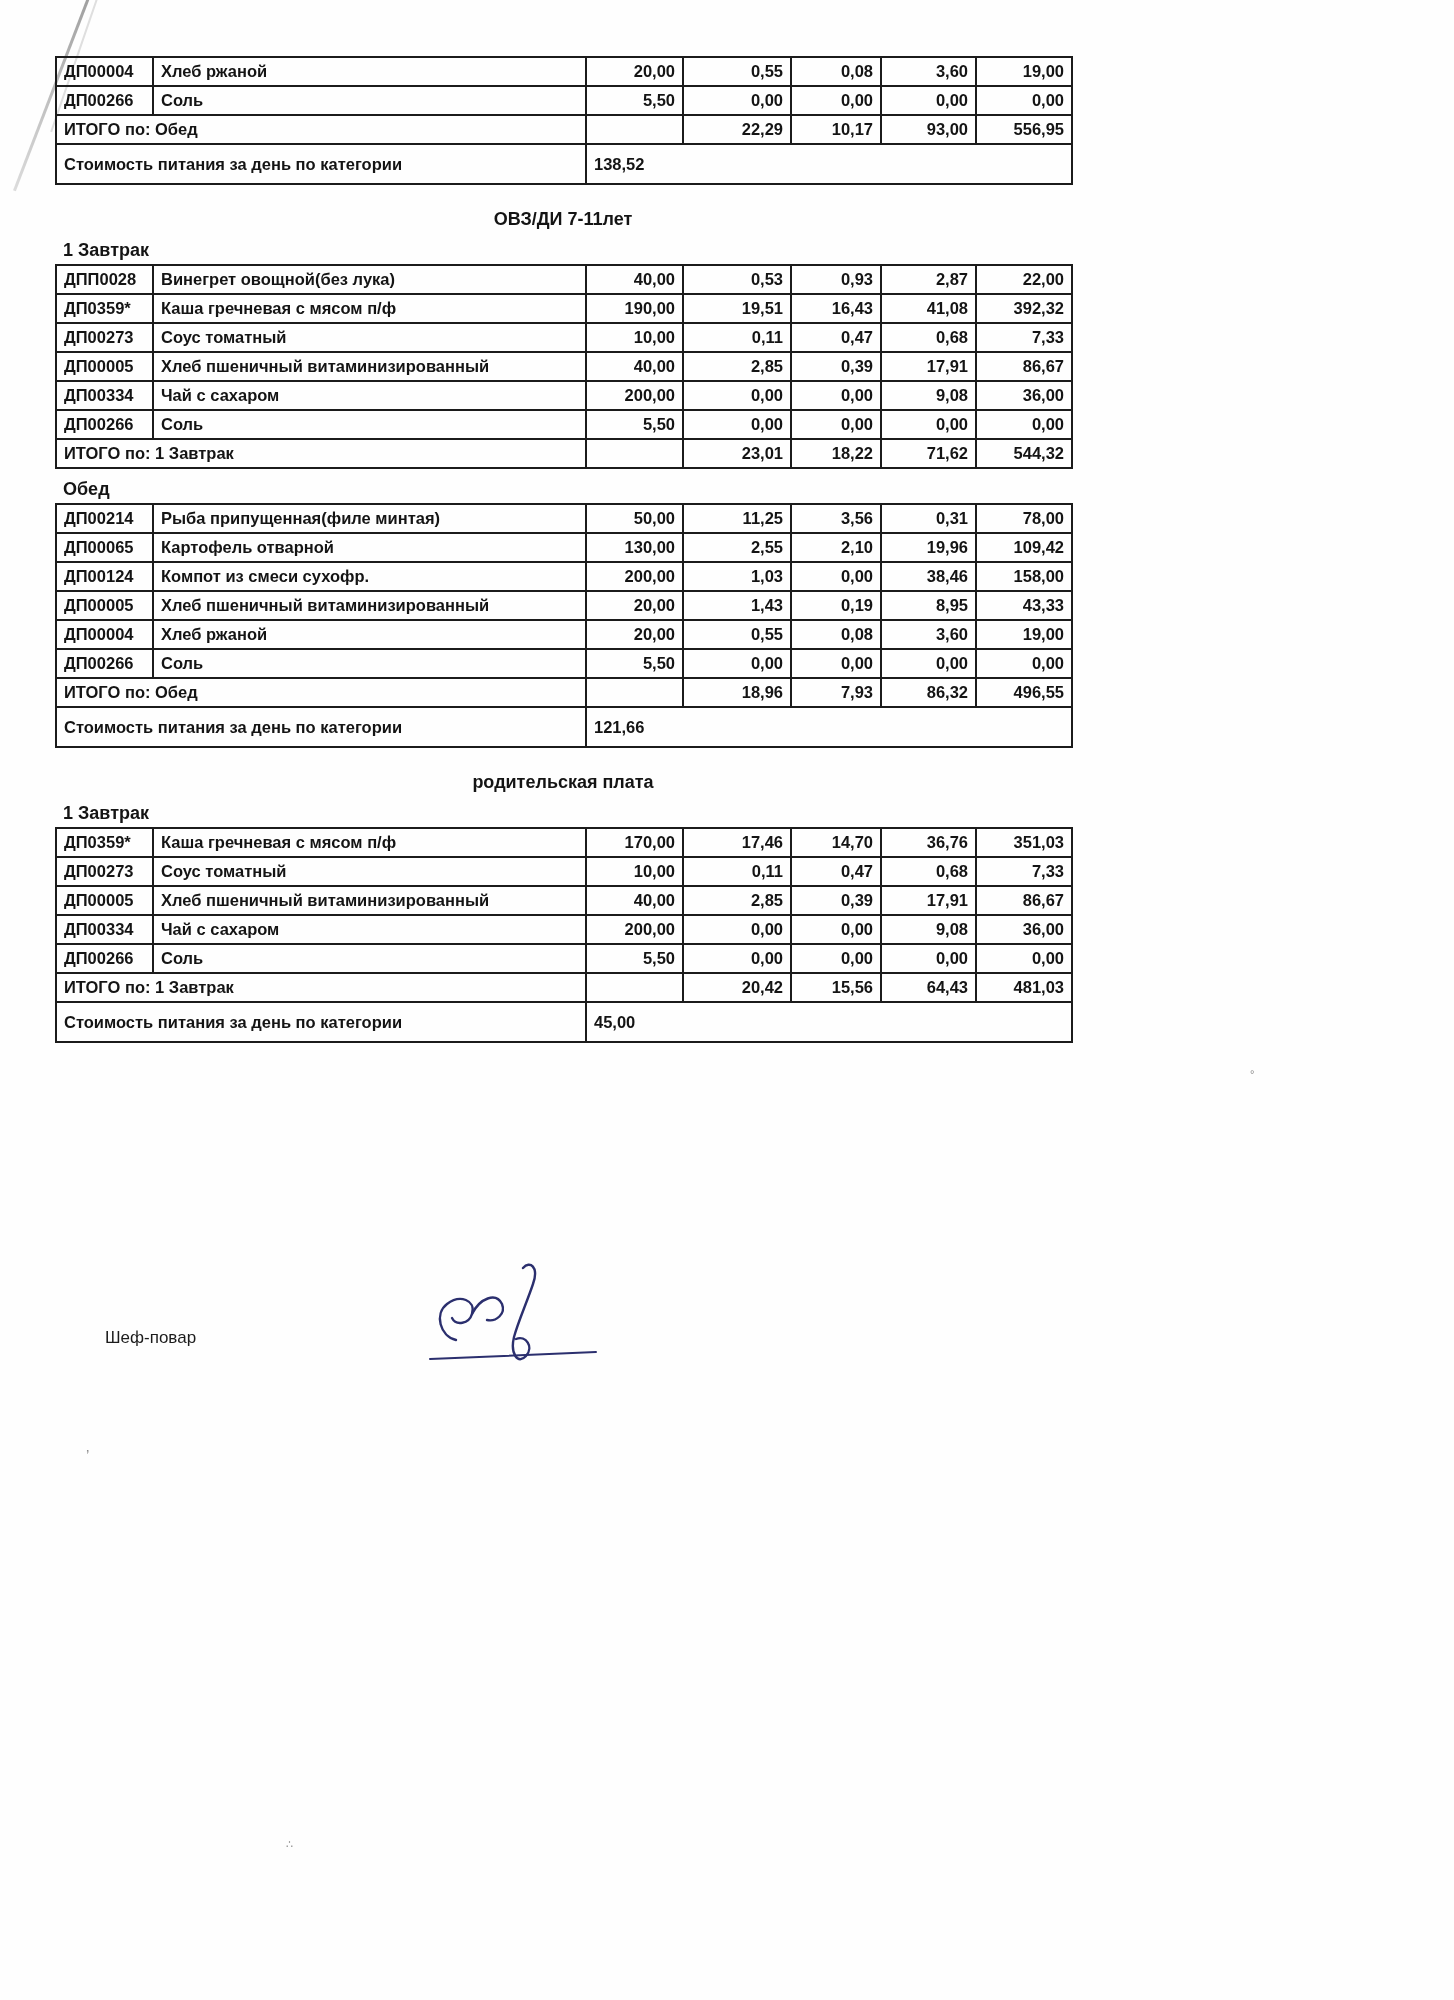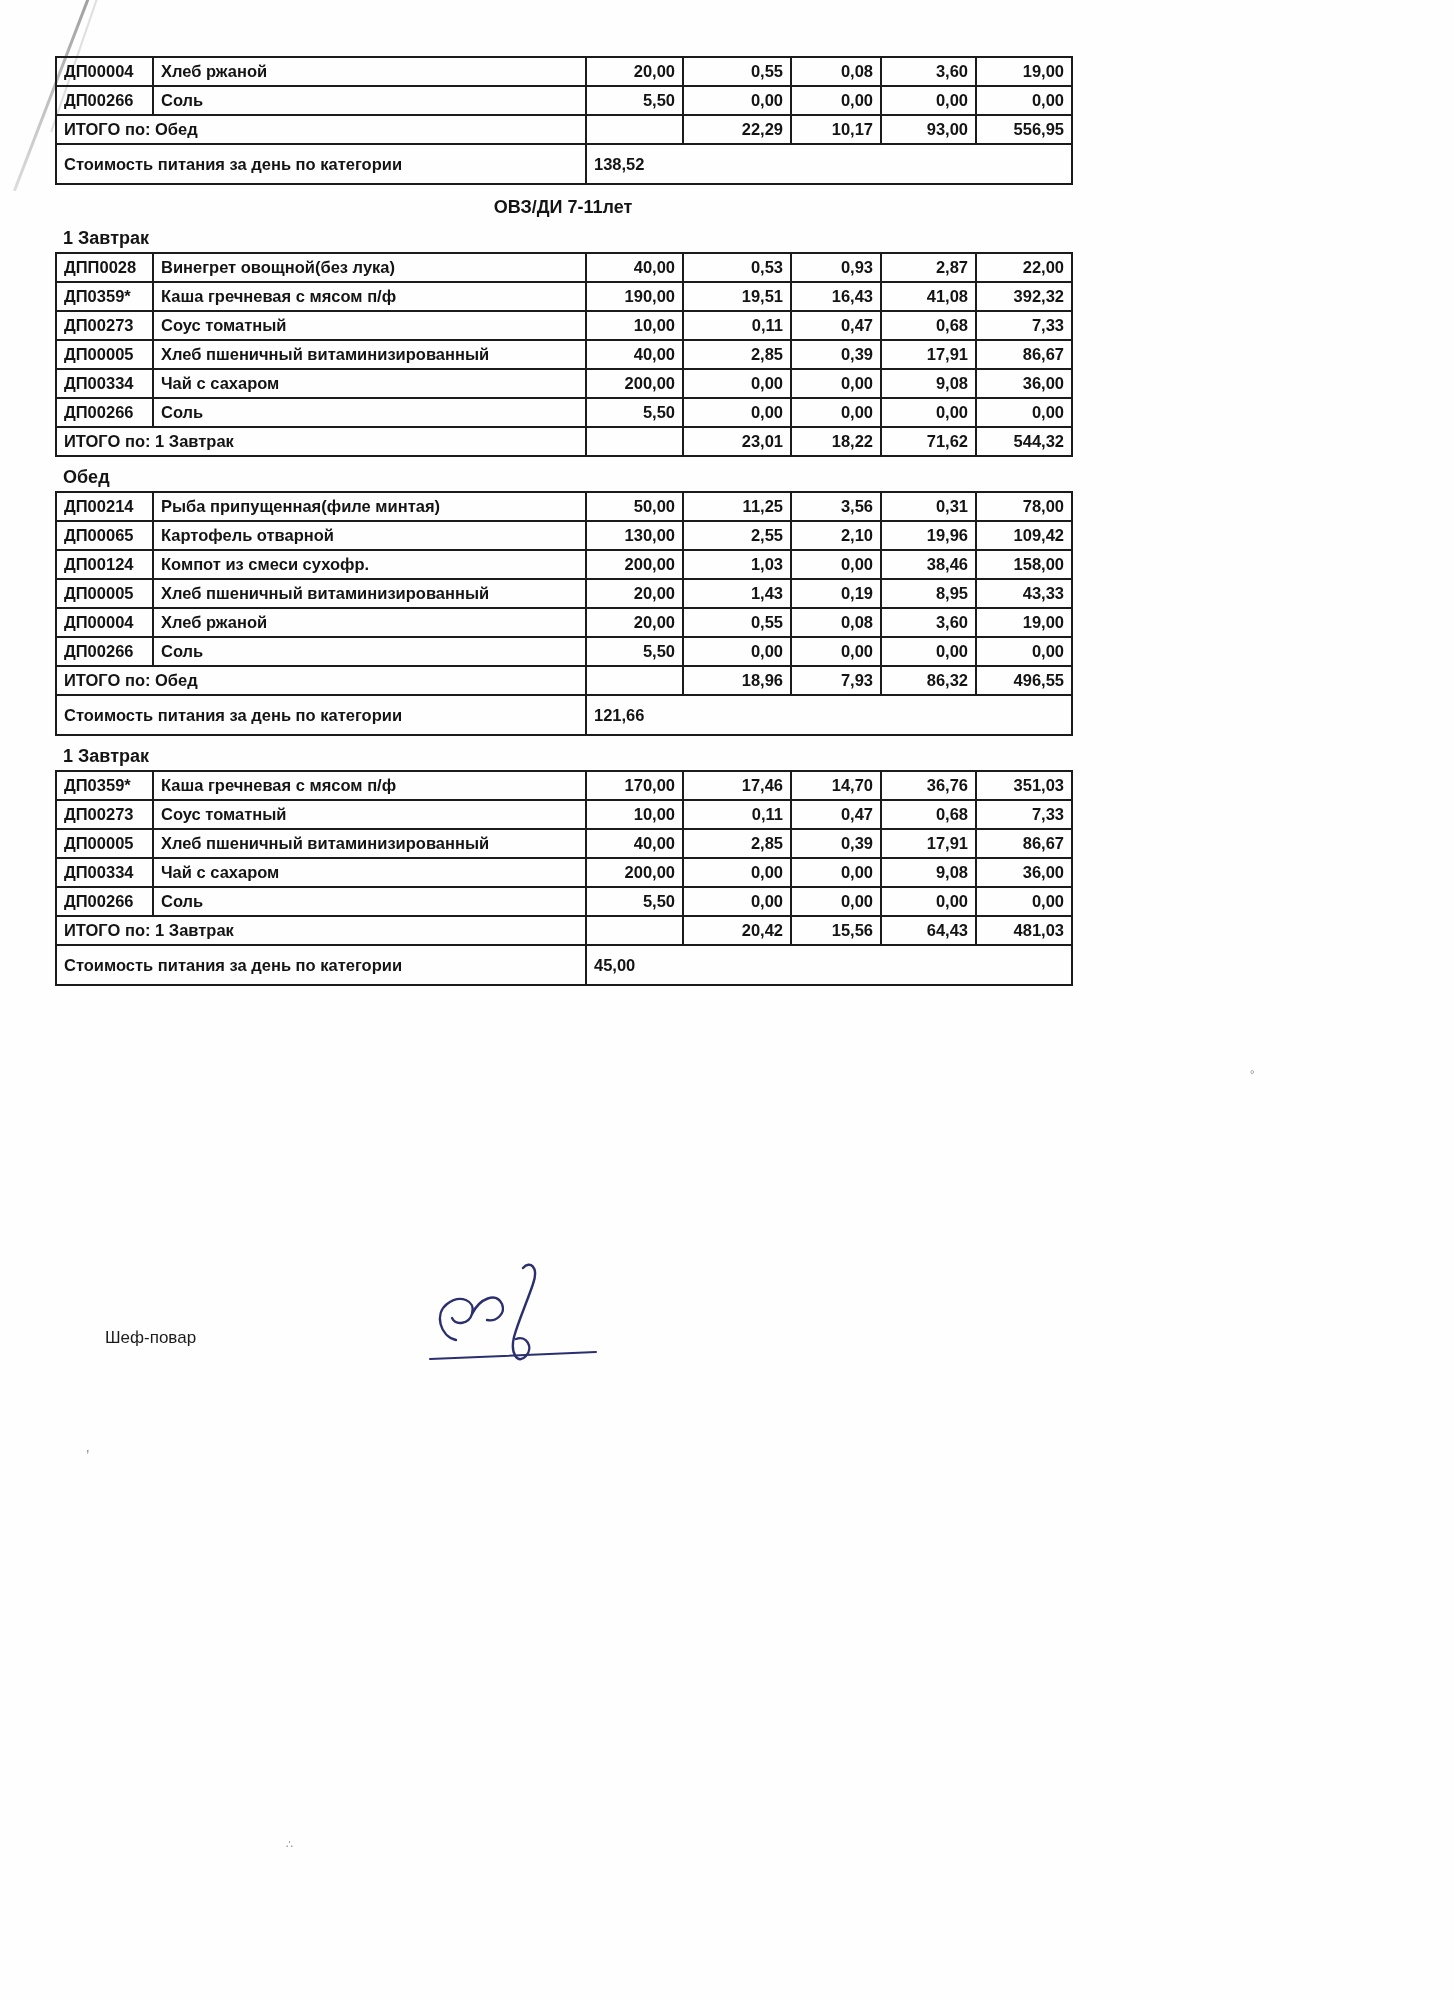--- a/index.html
+++ b/index.html
@@ -50,21 +50,21 @@
   .total-label { font-size: 17px; margin-top: 28px; }
   .daycost-row td { height: 40px; margin-top: 40px; }
   .daycost-label { font-size: 20px; }
   .daycost-value { font-size: 21px; text-align: left; padding-left: 32px; border-radius: 14px; }
 
   .category-title {
     width: 1016px;
     text-align: center;
     font-weight: 700;
     font-size: 18px;
-    margin: 12px 0 3px;
+    margin: 24px 0 3px;
   }
   .meal-title {
     font-weight: 700;
     font-size: 18px;
     margin: 10px 0 3px 8px;
   }
 
   
   .fold-line {
     position: absolute;
@@ -303,20 +303,21 @@
             <td class="num">7,93</td>
             <td class="num">86,32</td>
             <td class="num">496,55</td>
           </tr>
           <tr class="daycost-row">
             <td class="daycost-label" colspan="2">Стоимость питания за день по категории</td>
             <td class="daycost-value" colspan="5">121,66</td>
           </tr>
         </tbody>
       </table>
+      <div class="category-title">родительская плата</div>
       <div class="meal-title">1 Завтрак</div>
       <table class="menu-table">
         <colgroup>
           <col class="col-code">
           <col class="col-name">
           <col class="col-qty">
           <col class="col-n1">
           <col class="col-n2">
           <col class="col-n3">
           <col class="col-n4">

